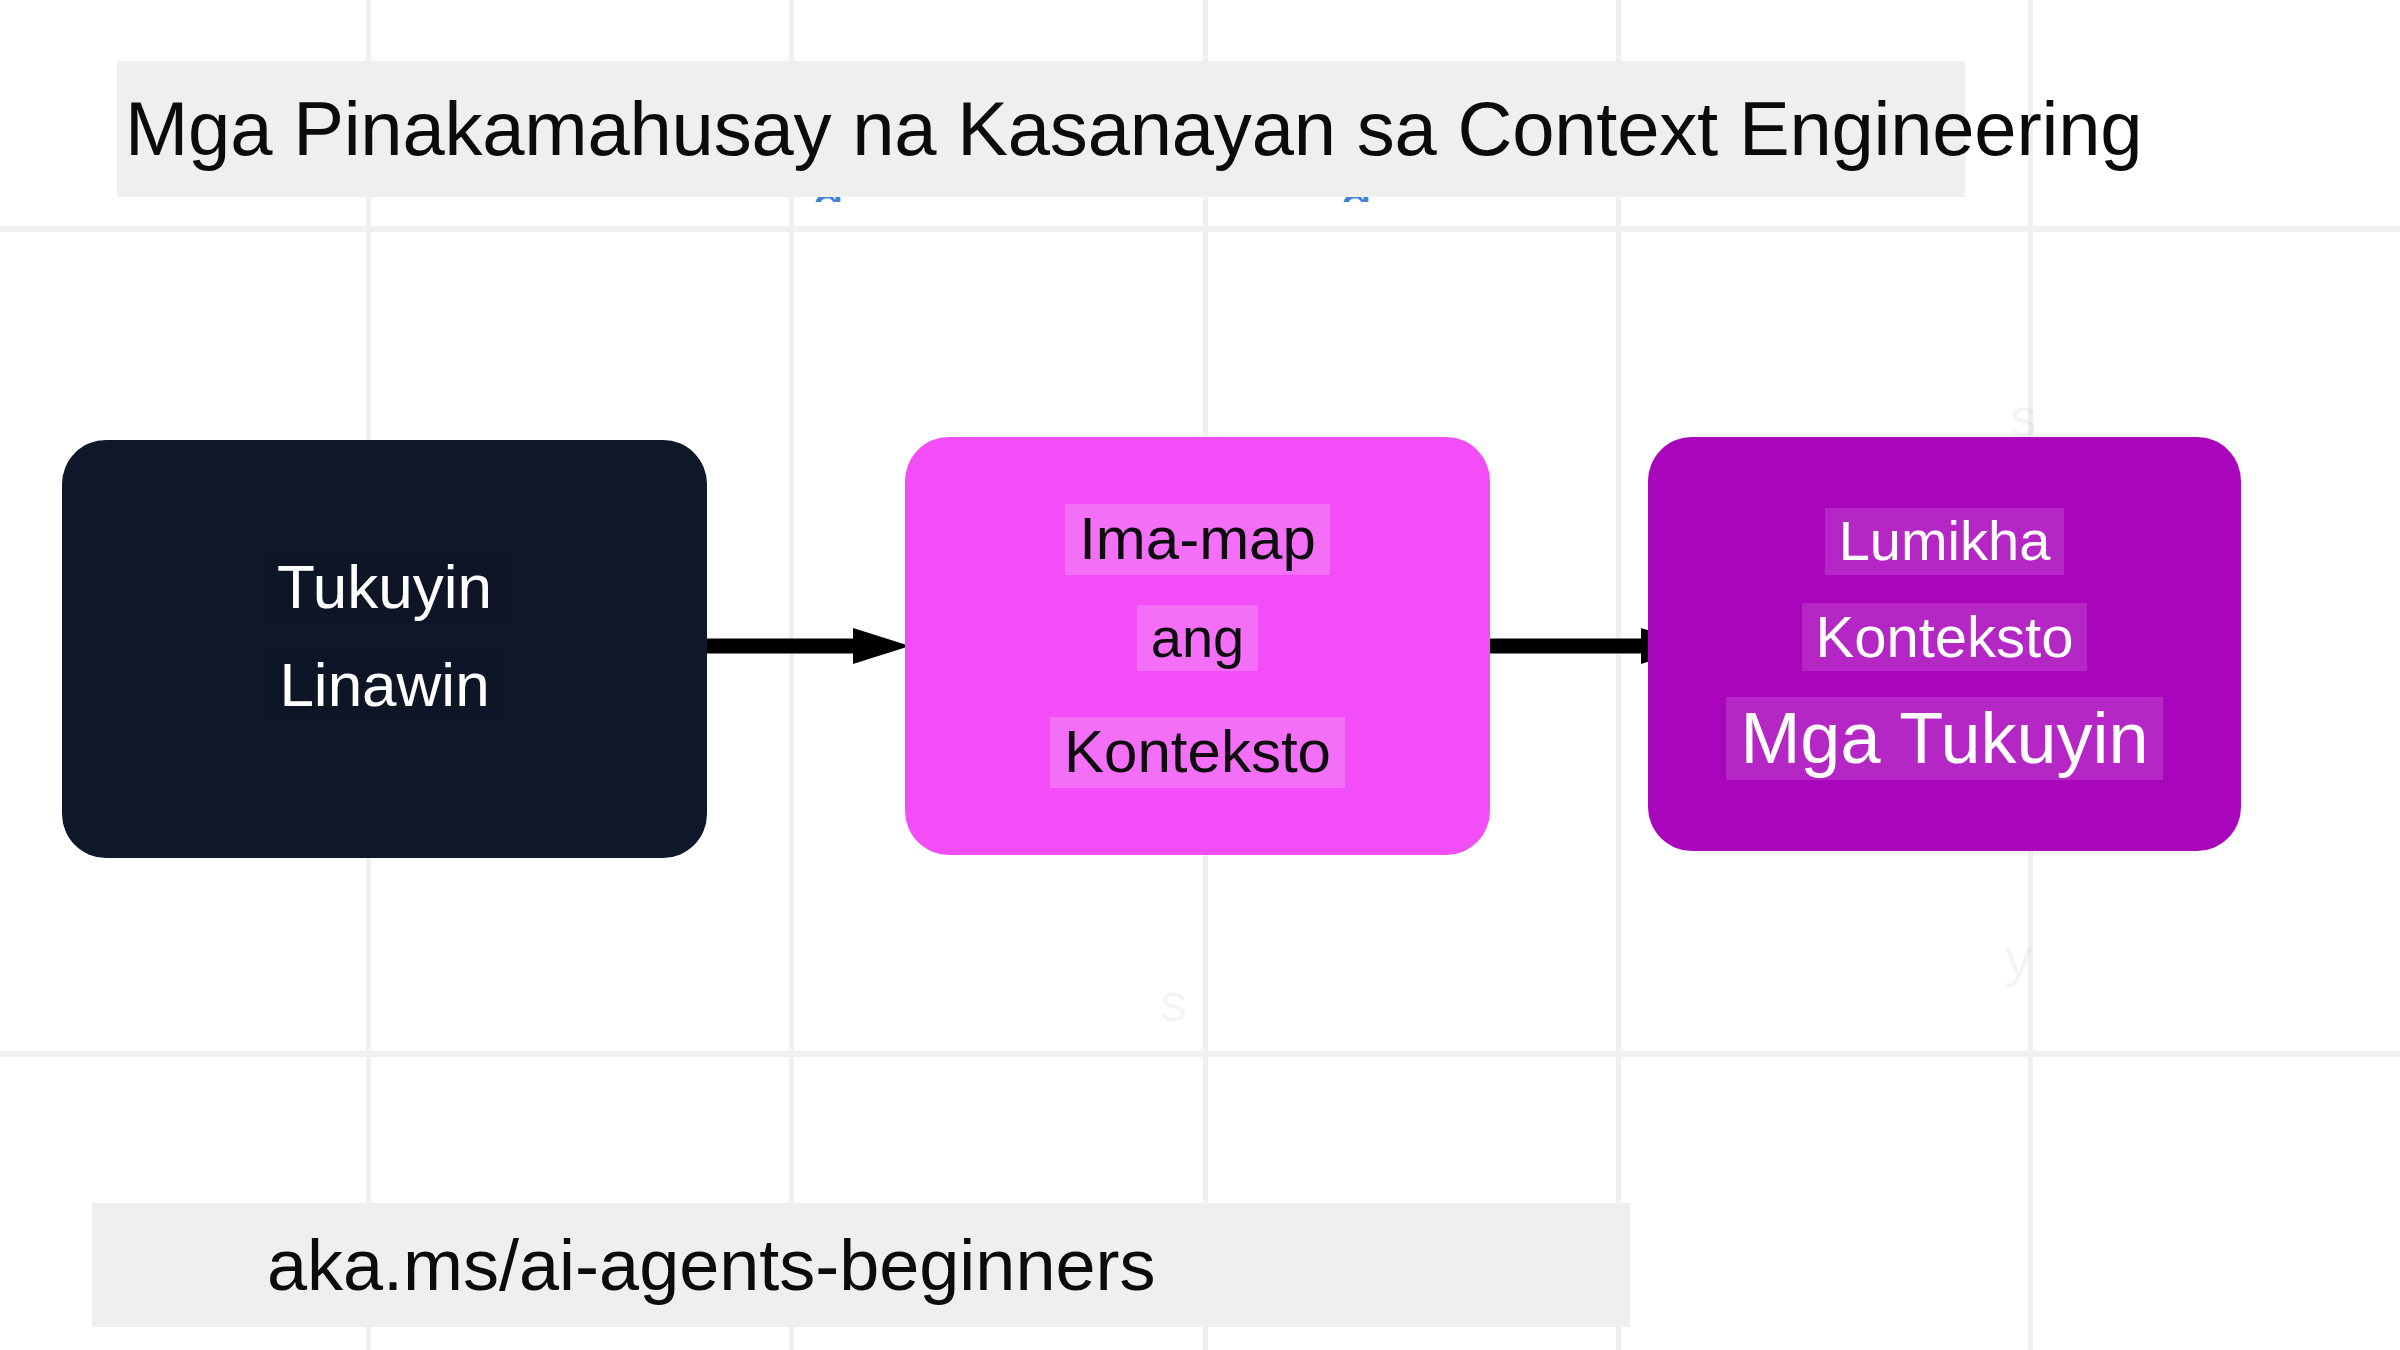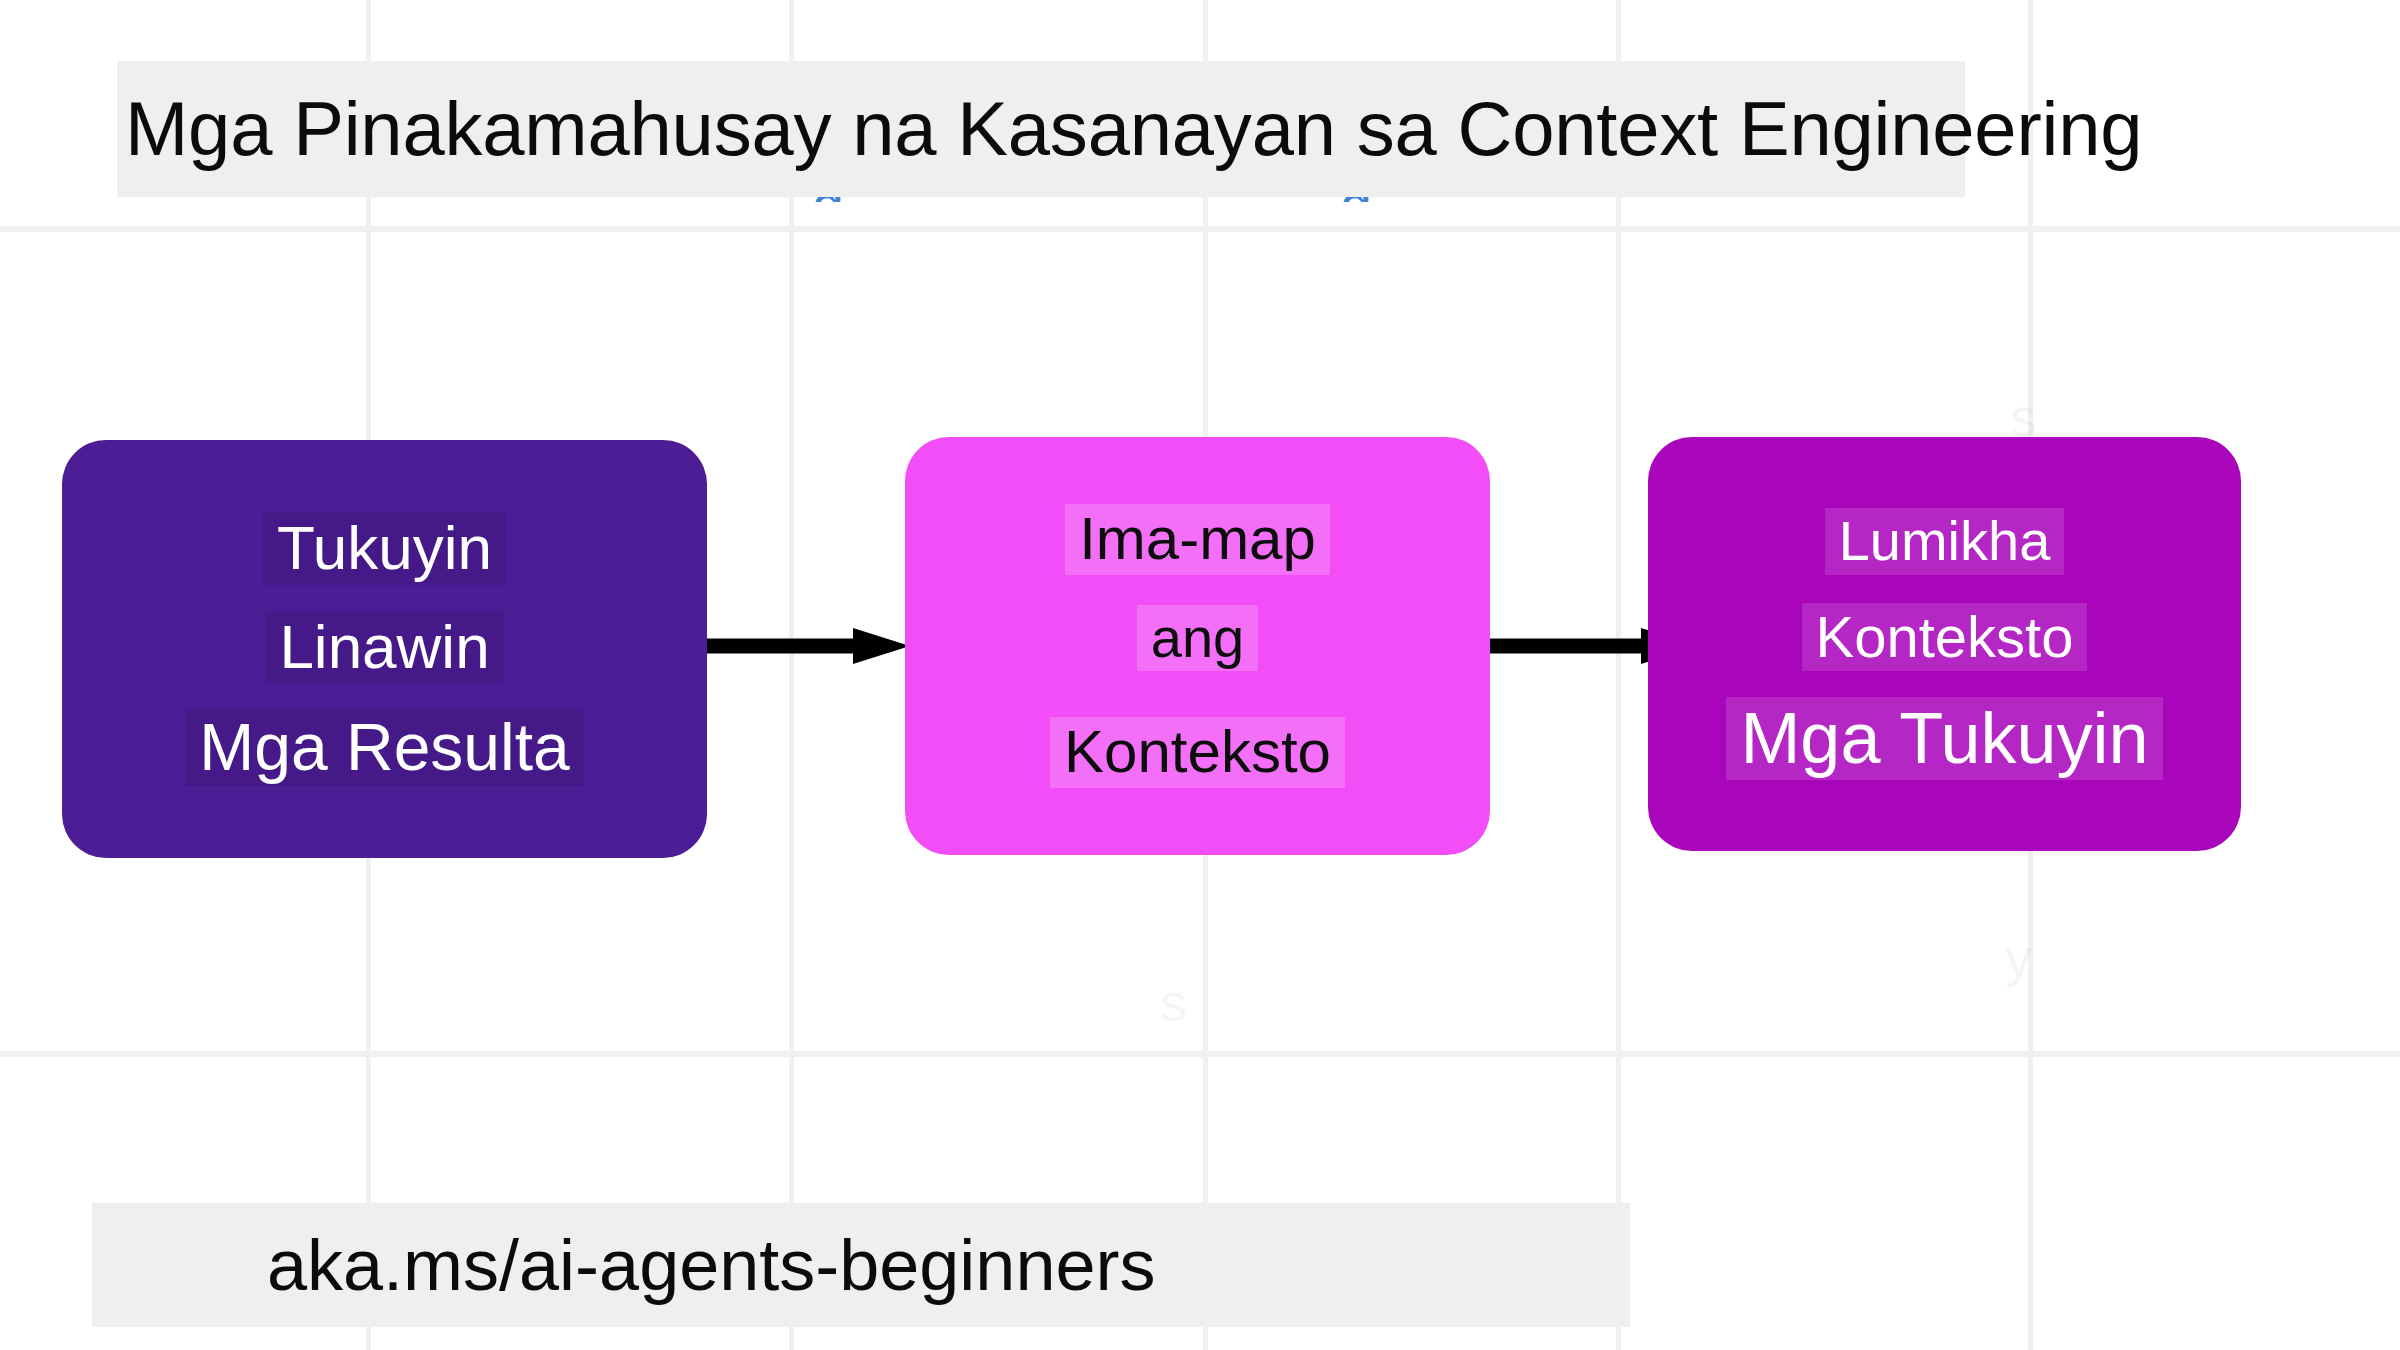--- a/index.html
+++ b/index.html
@@ -95,21 +95,21 @@
     padding: 4px 14px;
     line-height: 1.04;
   }
 
   
   #node-define {
     left: 62px;
     top: 440px;
     width: 645px;
     height: 418px;
-    background: #4c1d95;
+    background: #0f172a;
   }
   #node-define .node-line {
     color: #ffffff;
     background: rgba(0, 0, 0, 0.085);
   }
   #node-define .line-0 { font-size: 62px; margin-bottom: 26px; }
   #node-define .line-1 { font-size: 62px; margin-bottom: 26px; }
   #node-define .line-2 { font-size: 66px; }
 
   
@@ -199,21 +199,20 @@
   </svg>
 
   <svg id="arrow-2" class="arrow" viewBox="0 0 212 40" preserveAspectRatio="none">
     <line x1="0" y1="20" x2="166" y2="20" stroke="#000000" stroke-width="15"></line>
     <polygon points="154,2 212,20 154,38" fill="#000000"></polygon>
   </svg>
 
   <div id="node-define" class="node">
     <span class="node-line line-0">Tukuyin</span>
     <span class="node-line line-1">Linawin</span>
-    <span class="node-line line-2">Mga Resulta</span>
   </div>
 
   <div id="node-map" class="node">
     <span class="node-line line-0">Ima-map</span>
     <span class="node-line line-1">ang</span>
     <span class="node-line line-2">Konteksto</span>
   </div>
 
   <div id="node-build" class="node">
     <span class="node-line line-0">Lumikha</span>

